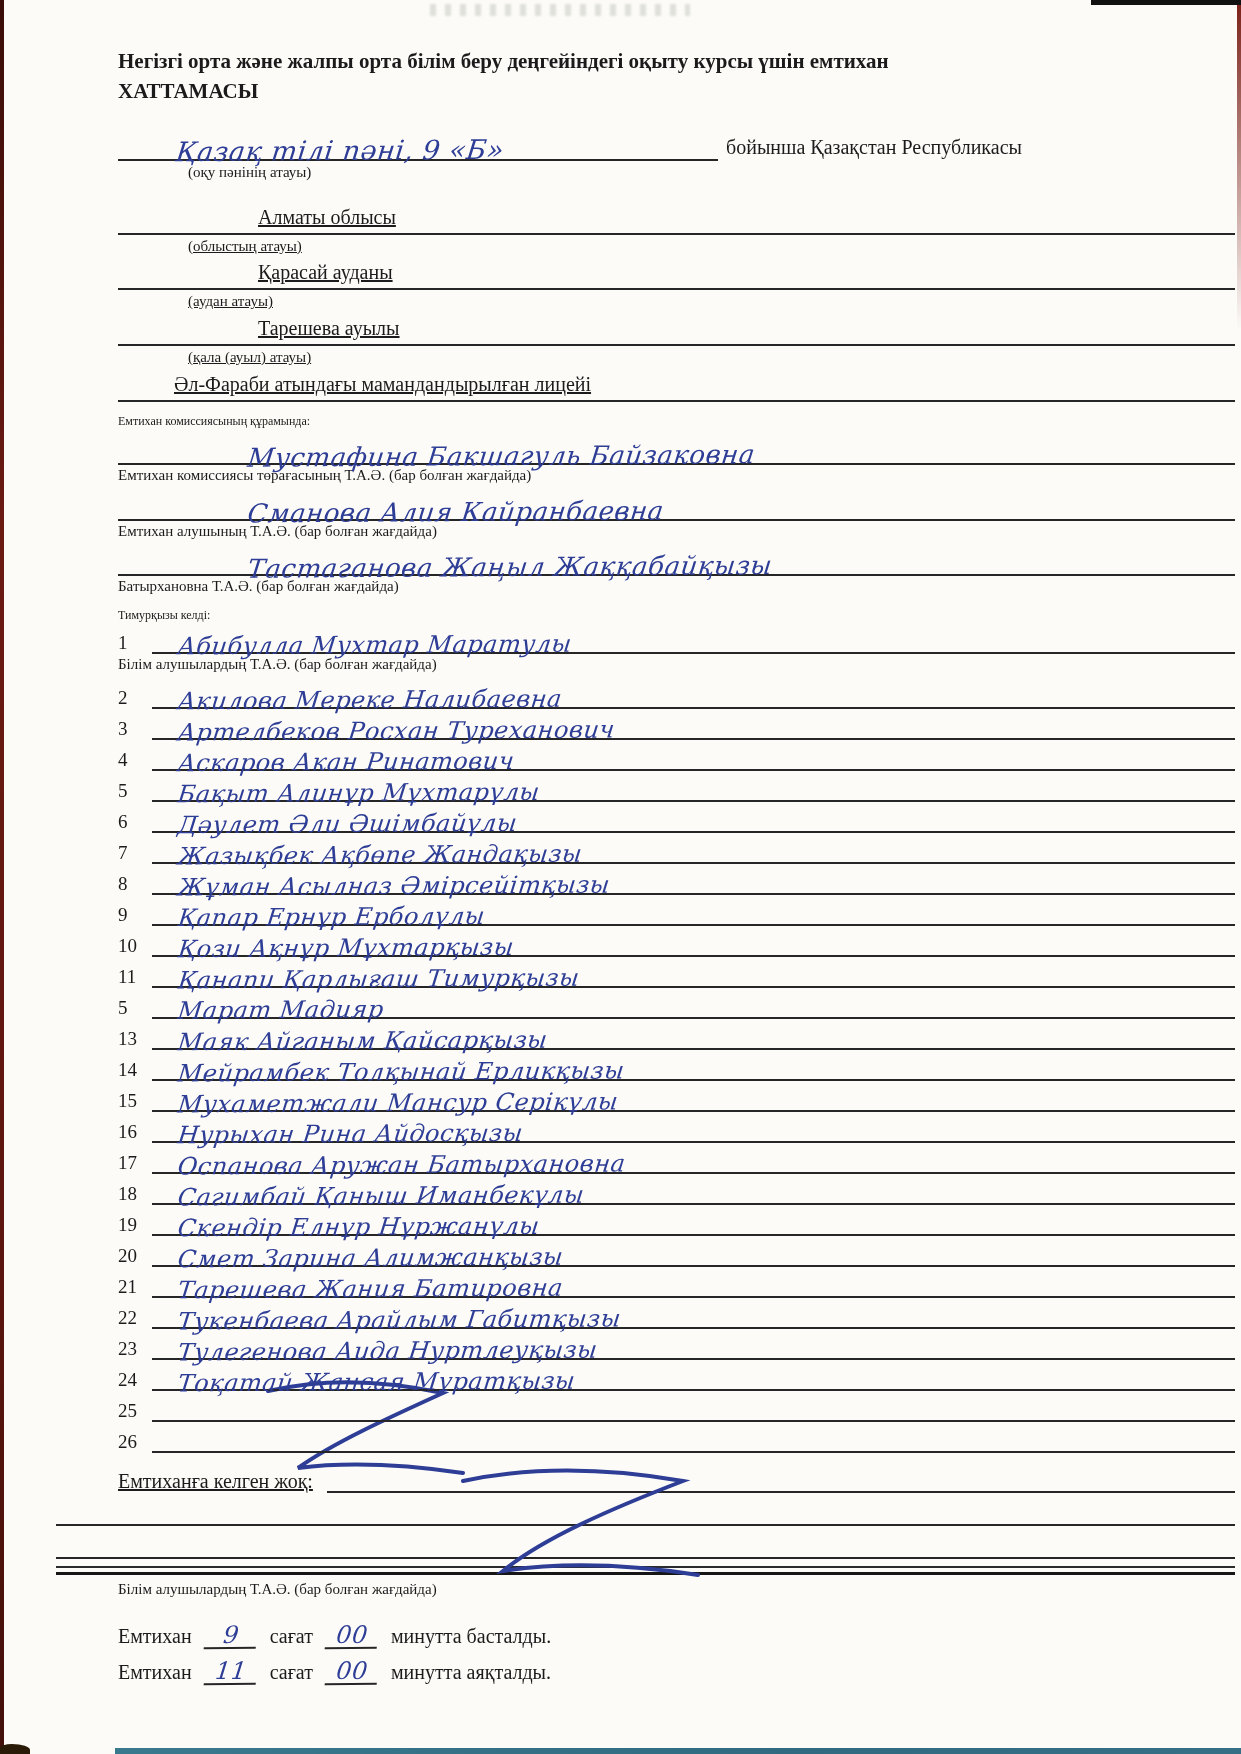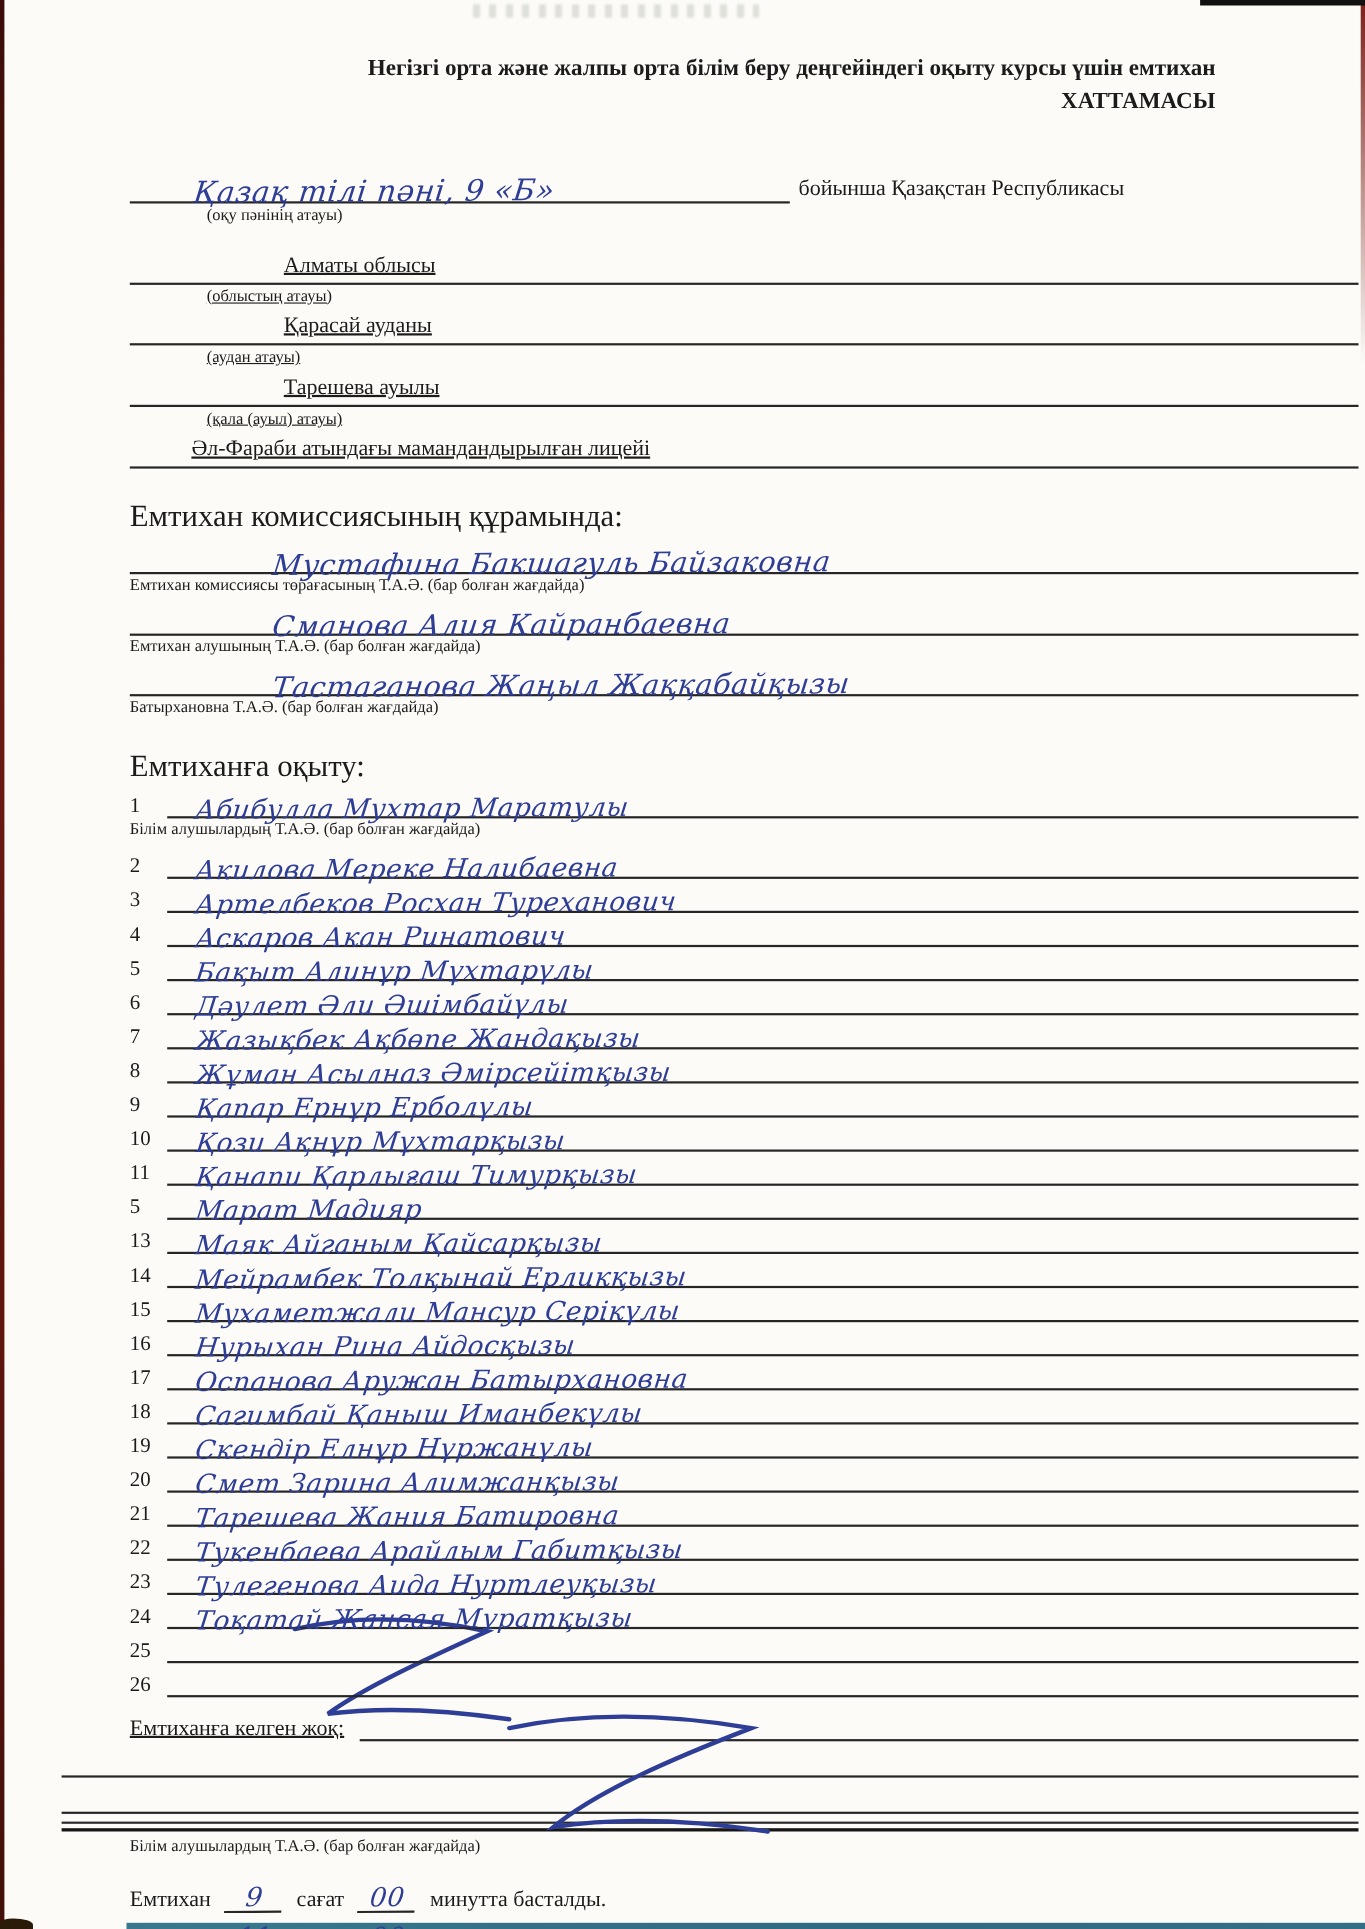--- a/index.html
+++ b/index.html
@@ -10,22 +10,22 @@
   *{box-sizing:border-box;}
   html,body{margin:0;padding:0;background:#888;}
   .page{
     width:1241px;height:1754px;position:relative;overflow:hidden;
     background:var(--paper);
     font-family:"Liberation Serif", serif;color:#1b1b1b;
   }
   .content{position:absolute;left:118px;right:6px;top:46px;}
 
   
-  .title{ text-align:right;font-weight:bold;font-size:21px;line-height:1.45;padding-right:130px;margin-bottom:32px;}
-  .section-heading{font-size:28px;margin-top:28px;}
+  .title{ text-align:left;font-weight:bold;font-size:21px;line-height:1.45;padding-right:130px;margin-bottom:8px;}
+  .section-heading{font-size:12px;margin-top:12px;}
   .small-label{font-size:15px;line-height:1.25;}
 
   
   .hw{
     font-family:"DejaVu Serif", serif;font-style:italic;color:var(--ink);
     display:inline-block;transform:skewX(-7deg) rotate(-0.4deg);
     letter-spacing:.5px;white-space:nowrap;
   }
 
   
@@ -140,21 +140,21 @@
       </div>
       <div class="small-label member-label">Емтихан алушының Т.А.Ә. (бар болған жағдайда)</div>
     </div>
     <div class="member">
       <div class="member-line">
         <span class="hw">Тастаганова Жаңыл Жаққабайқызы</span>
       </div>
       <div class="small-label member-label">Батырхановна Т.А.Ә. (бар болған жағдайда)</div>
     </div>
 
-    <div class="section-heading">Емтиханға оқыту:</div>
+    <div class="section-heading">Тимурқызы келді:</div>
 
     <div class="s-row">
       <span class="s-num">1</span>
       <span class="s-line">
         <span class="hw s-name">Абибулла Мухтар Маратулы</span>
       </span>
     </div>
     <div class="small-label first-label">Білім алушылардың Т.А.Ә. (бар болған жағдайда)</div>
 
     <div class="roster" id="students-rest">

